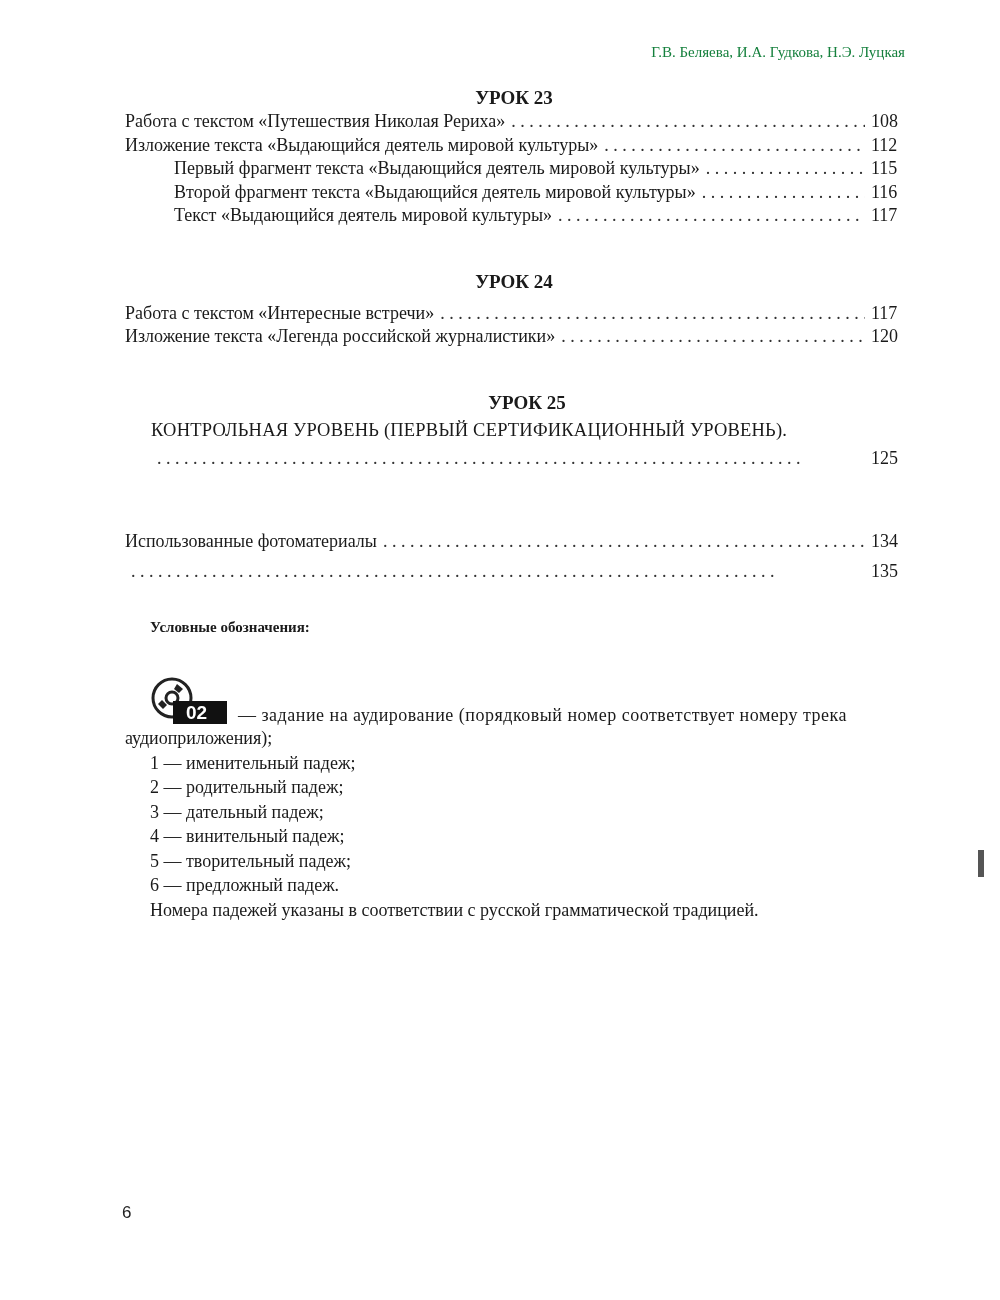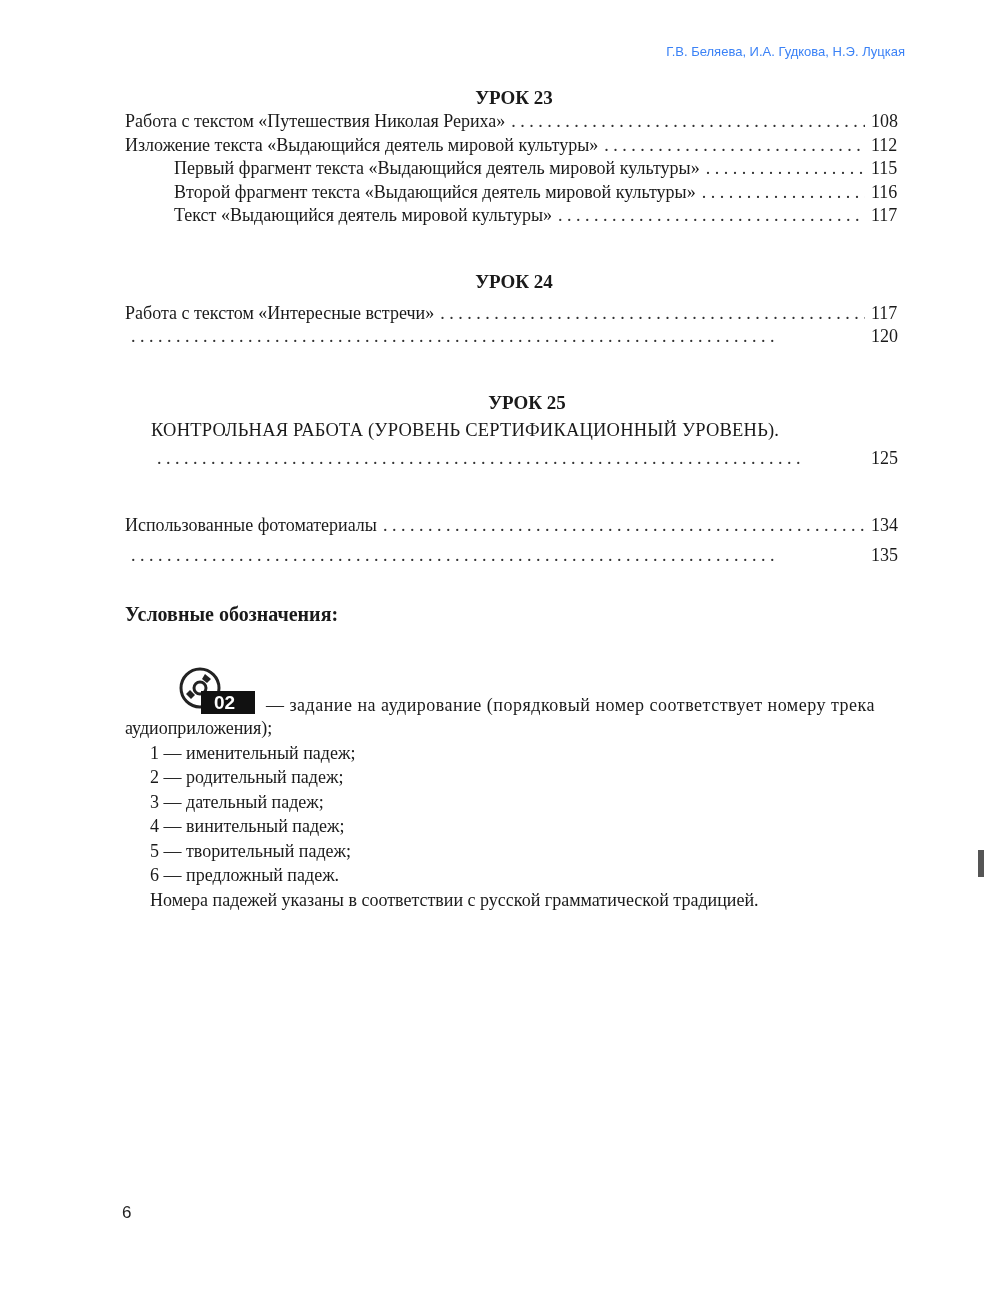--- a/index.html
+++ b/index.html
@@ -2,22 +2,22 @@
 <html><head>
 <meta charset="utf-8">
 <style>
   html, body { margin: 0; padding: 0; background: #ffffff; }
   body {
     width: 1000px; height: 1300px; position: relative; overflow: hidden;
     font-family: "Liberation Serif", "DejaVu Serif", serif; color: #1a1a1a;
   }
   .running-head {
     position: absolute; top: 44px; right: 95px;
-    font-family: Liberation Sans, sans-serif;
-    font-size: 13px; color: #3b82f6;
+    font-family: Liberation Serif, serif;
+    font-size: 15px; color: #15803d;
   }
   .content { position: absolute; left: 125px; width: 778px; top: 86px; }
   .lesson-title {
     text-align: center; font-weight: bold; font-size: 19px;
     margin: 0; line-height: 24px;
   }
   .toc-row {
     display: flex; align-items: baseline; font-size: 18px; line-height: 23.5px;
     white-space: nowrap;
   }
@@ -28,21 +28,21 @@
     flex: 1 1 auto; overflow: hidden; margin: 0 6px;
     letter-spacing: 5.5px; color: #333;
   }
   .toc-dots::after {
     content: ". . . . . . . . . . . . . . . . . . . . . . . . . . . . . . . . . . . . . . . . . . . . . . . . . . . . . . . . . . . . . . . . . . . . . . . .";
     letter-spacing: 0;
   }
   .toc-page { flex: 0 0 auto; min-width: 32px; text-align: left; }
   .upper-line { font-size: 18.5px; line-height: 30px; letter-spacing: 0.2px; }
   .legend-heading {
-    font-weight: bold; font-size: 20px; 
+    font-weight: bold; font-size: 15px; margin-left: 25px;
   }
   .cd-line { display: flex; align-items: flex-end; font-size: 18px; }
   .cd-badge { position: relative; width: 80px; height: 50px; flex: 0 0 auto; margin-left: 25px; }
   .para { font-size: 18px; line-height: 24.5px; }
   .indent { padding-left: 25px; }
   .edge-tab { position: absolute; left: 978px; top: 850px; width: 6px; height: 27px; background: #555; }
   .folio {
     position: absolute; left: 122px; top: 1203px;
     font-family: "Liberation Sans", "DejaVu Sans", sans-serif; font-size: 17px; color: #222;
   }
@@ -84,50 +84,51 @@
   </section>
 
   <section style="margin-top:42px;">
     <h2 class="lesson-title" style="margin-bottom:8px;">УРОК 24</h2>
     <div class="toc-row">
       <span class="toc-text">Работа с текстом  «Интересные встречи»</span>
       <span class="toc-dots"></span>
       <span class="toc-page">117</span>
     </div>
     <div class="toc-row">
+      <span class="toc-text">Изложение текста  «Легенда российской журналистики»</span>
       <span class="toc-dots"></span>
       <span class="toc-page">120</span>
     </div>
   </section>
 
   <section style="margin-top:42px;margin-left:26px;">
     <h2 class="lesson-title">УРОК 25</h2>
-    <div class="upper-line">КОНТРОЛЬНАЯ РАБОТА (УРОВЕНЬ СЕРТИФИКАЦИОННЫЙ УРОВЕНЬ).</div>
+    <div class="upper-line">КОНТРОЛЬНАЯ УРОВЕНЬ (ПЕРВЫЙ СЕРТИФИКАЦИОННЫЙ УРОВЕНЬ).</div>
     <div class="toc-row" style="margin-top:2px;">
       <span class="toc-dots"></span>
       <span class="toc-page">125</span>
     </div>
   </section>
 
-  <section style="margin-top:40px;">
+  <section style="margin-top:56px;">
     <div class="toc-row" style="line-height:30px;">
       <span class="toc-text">Использованные фотоматериалы</span>
       <span class="toc-dots"></span>
       <span class="toc-page">134</span>
     </div>
     <div class="toc-row" style="line-height:30px;">
       <span class="toc-dots"></span>
       <span class="toc-page">135</span>
     </div>
   </section>
 
   <section style="margin-top:33px;">
     <div class="legend-heading">Условные обозначения:</div>
 
-    <div class="cd-line" style="margin-top:40px;justify-content:center;">
+    <div class="cd-line" style="margin-top:40px;">
       <div class="cd-badge">
         <svg width="80" height="50" viewBox="0 0 80 50">
           <circle cx="22" cy="22" r="19" fill="#fff" stroke="#222" stroke-width="3"></circle>
           <circle cx="22" cy="22" r="6" fill="#fff" stroke="#222" stroke-width="3"></circle>
           <path d="M27 8 L33 13 L29 17 L24 13 Z" fill="#222"></path>
           <path d="M8 28 L13 33 L17 29 L12 24 Z" fill="#222"></path>
           <rect x="23" y="25" width="54" height="23" fill="#111"></rect>
         </svg>
         <span style="position:absolute;left:36px;top:26px;color:#fff;font-family:'Liberation Sans','DejaVu Sans',sans-serif;font-weight:bold;font-size:19px;line-height:22px;">02</span>
       </div>

